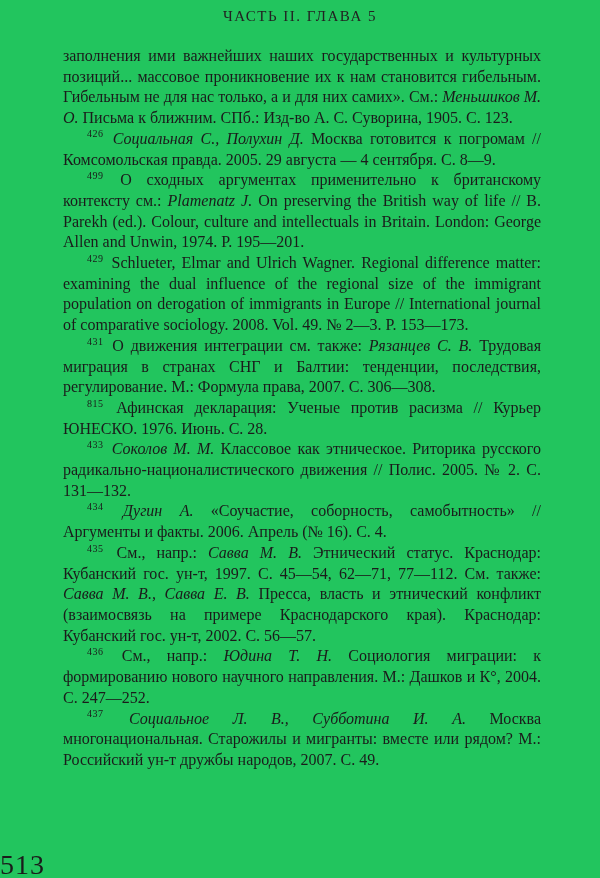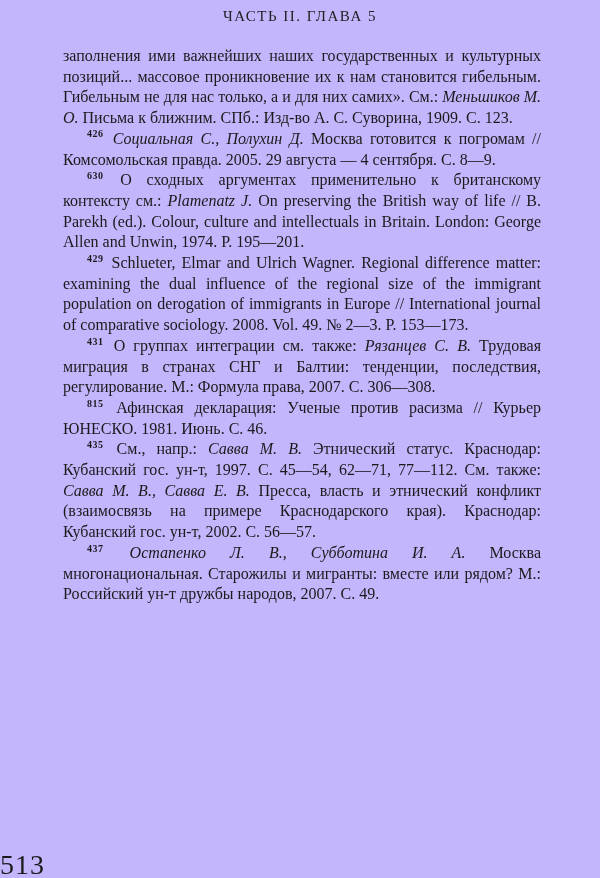--- a/index.html
+++ b/index.html
@@ -4,21 +4,21 @@
 <style>
   html, body {
     margin: 0;
     padding: 0;
     background: #ffffff;
   }
   .page {
     position: relative;
     width: 600px;
     height: 878px;
-    background: #c4b5fd;
+    background: #22c55e;
     overflow: hidden;
     font-family: "Liberation Serif", "DejaVu Serif", serif;
     color: #1b1b1b;
   }
   .running-header {
     position: absolute;
     top: 8px;
     left: 0;
     width: 100%;
     text-align: center;
@@ -42,21 +42,20 @@
   }
   .body-text p.no-indent {
     text-indent: 0;
   }
   .fn-num {
     font-size: 10px;
     line-height: 0;
     vertical-align: super;
     letter-spacing: 0.5px;
     margin-right: 2px;
-    font-weight: bold;
   }
   .italic {
     font-style: italic;
   }
   .page-number {
     position: absolute;
     top: 834px;
     left: 0;
     width: 100%;
     text-align: left;
@@ -66,24 +65,27 @@
     margin-top: 15px;
   }
 </style>
 </head>
 <body>
 
 <div class="page">
   <div class="running-header">ЧАСТЬ II. ГЛАВА 5</div>
 
   <div class="body-text">
-      <p class="no-indent"><span>заполнения ими важнейших наших государственных и культурных позиций... массовое проникновение их к нам становится гибельным. Гибельным не для нас только, а и для них самих». См.: </span><span class="italic">Меньшиков М. О.</span><span> Письма к ближним. СПб.: Изд-во А. С. Суворина, 1909. С. 123.</span></p>
+      <p class="no-indent"><span>заполнения ими важнейших наших государственных и культурных позиций... массовое проникновение их к нам становится гибельным. Гибельным не для нас только, а и для них самих». См.: </span><span class="italic">Меньшиков М. О.</span><span> Письма к ближним. СПб.: Изд-во А. С. Суворина, 1905. С. 123.</span></p>
       <p><sup class="fn-num">426</sup> <span class="italic">Социальная С., Полухин Д.</span><span> Москва готовится к погромам // Комсомольская правда. 2005. 29 августа — 4 сентября. С. 8—9.</span></p>
-      <p><sup class="fn-num">630</sup> <span>О сходных аргументах применительно к британскому контексту см.: </span><span class="italic">Plamenatz J.</span><span> On preserving the British way of life // B. Parekh (ed.). Colour, culture and intellectuals in Britain. London: George Allen and Unwin, 1974. P. 195—201.</span></p>
+      <p><sup class="fn-num">499</sup> <span>О сходных аргументах применительно к британскому контексту см.: </span><span class="italic">Plamenatz J.</span><span> On preserving the British way of life // B. Parekh (ed.). Colour, culture and intellectuals in Britain. London: George Allen and Unwin, 1974. P. 195—201.</span></p>
       <p><sup class="fn-num">429</sup> <span>Schlueter, Elmar and Ulrich Wagner. Regional difference matter: examining the dual influence of the regional size of the immigrant population on derogation of immigrants in Europe // International journal of comparative sociology. 2008. Vol. 49. № 2—3. P. 153—173.</span></p>
-      <p><sup class="fn-num">431</sup> <span>О группах интеграции см. также: </span><span class="italic">Рязанцев С. В.</span><span> Трудовая миграция в странах СНГ и Балтии: тенденции, последствия, регулирование. М.: Формула права, 2007. С. 306—308.</span></p>
-      <p><sup class="fn-num">815</sup> <span>Афинская декларация: Ученые против расизма // Курьер ЮНЕСКО. 1981. Июнь. С. 46.</span></p>
+      <p><sup class="fn-num">431</sup> <span>О движения интеграции см. также: </span><span class="italic">Рязанцев С. В.</span><span> Трудовая миграция в странах СНГ и Балтии: тенденции, последствия, регулирование. М.: Формула права, 2007. С. 306—308.</span></p>
+      <p><sup class="fn-num">815</sup> <span>Афинская декларация: Ученые против расизма // Курьер ЮНЕСКО. 1976. Июнь. С. 28.</span></p>
+      <p><sup class="fn-num">433</sup> <span class="italic">Соколов М. М.</span><span> Классовое как этническое. Риторика русского радикально-националистического движения // Полис. 2005. № 2. С. 131—132.</span></p>
+      <p><sup class="fn-num">434</sup> <span class="italic">Дугин А.</span><span> «Соучастие, соборность, самобытность» // Аргументы и факты. 2006. Апрель (№ 16). С. 4.</span></p>
       <p><sup class="fn-num">435</sup> <span>См., напр.: </span><span class="italic">Савва М. В.</span><span> Этнический статус. Краснодар: Кубанский гос. ун-т, 1997. С. 45—54, 62—71, 77—112. См. также: </span><span class="italic">Савва М. В., Савва Е. В.</span><span> Пресса, власть и этнический конфликт (взаимосвязь на примере Краснодарского края). Краснодар: Кубанский гос. ун-т, 2002. С. 56—57.</span></p>
-      <p><sup class="fn-num">437</sup> <span class="italic">Остапенко Л. В., Субботина И. А.</span><span> Москва многонациональная. Старожилы и мигранты: вместе или рядом? М.: Российский ун-т дружбы народов, 2007. С. 49.</span></p>
+      <p><sup class="fn-num">436</sup> <span>См., напр.: </span><span class="italic">Юдина Т. Н.</span><span> Социология миграции: к формированию нового научного направления. М.: Дашков и К°, 2004. С. 247—252.</span></p>
+      <p><sup class="fn-num">437</sup> <span class="italic">Социальное Л. В., Субботина И. А.</span><span> Москва многонациональная. Старожилы и мигранты: вместе или рядом? М.: Российский ун-т дружбы народов, 2007. С. 49.</span></p>
     </div>
 
   <div class="page-number">513</div>
 </div>
 
 </body></html>

